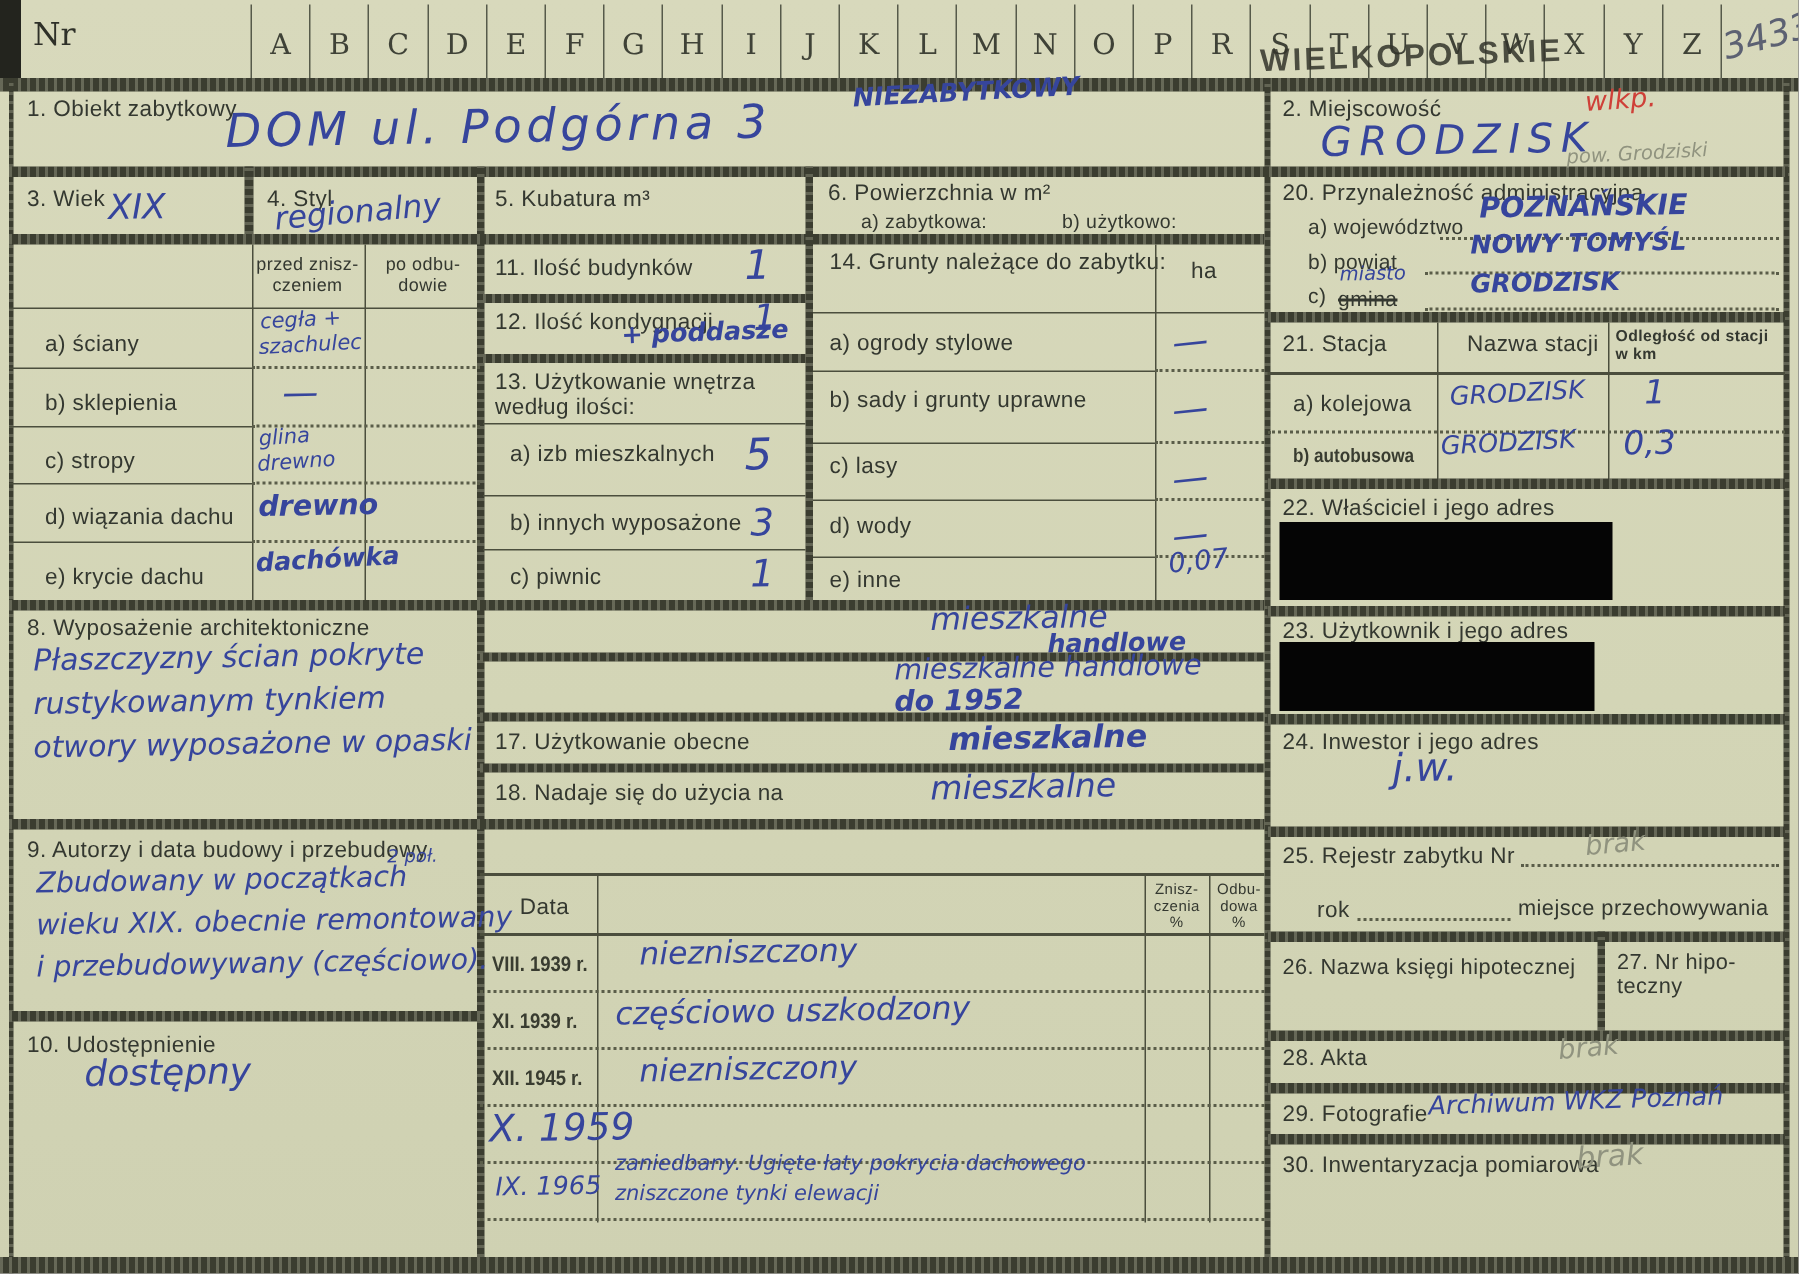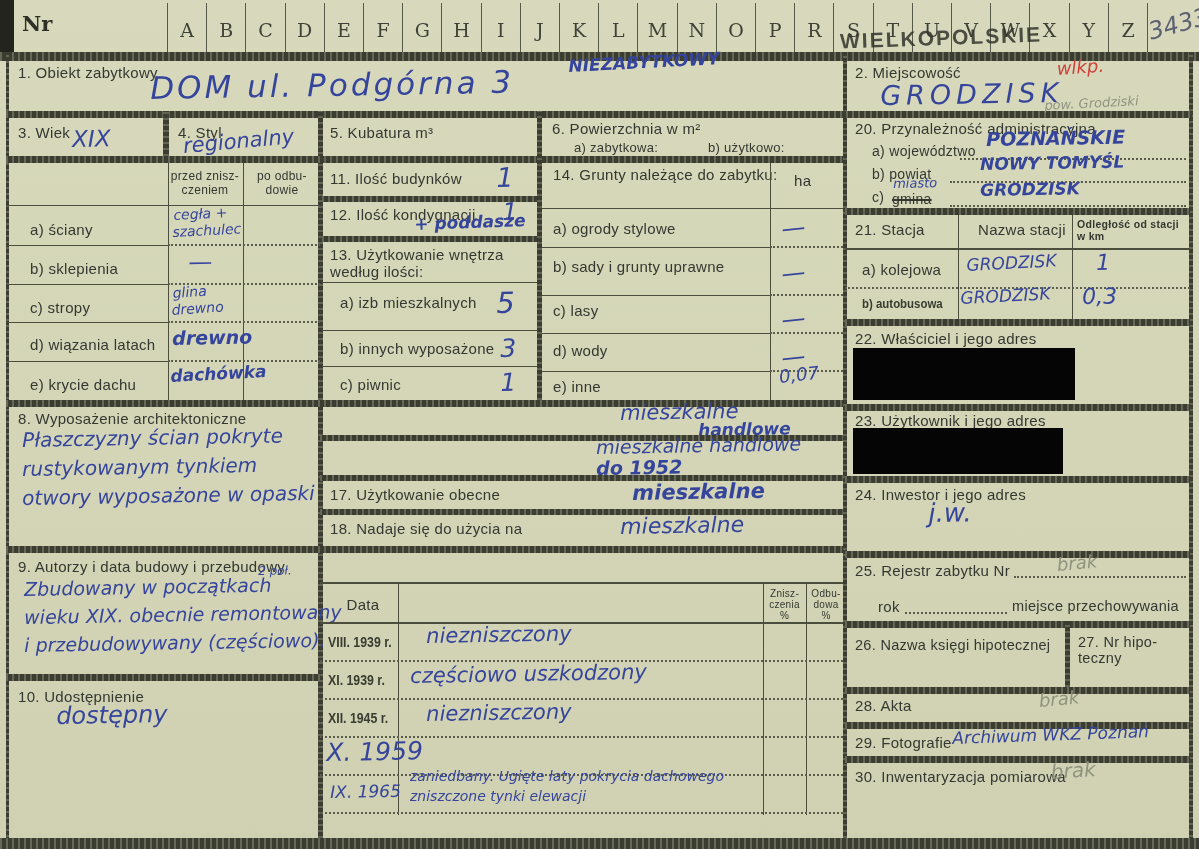--- a/index.html
+++ b/index.html
@@ -26,21 +26,21 @@
       font-size:19px;color:#3f4237;padding-top:16px;height:33px;}
   .redact{background:#050505;}
   .struck{text-decoration:line-through;text-decoration-thickness:2px;}
 </style>
 </head>
 <body>
 
 <div class="page">
 
   <div class="el" style="left:0;top:0;width:14px;height:52px;background:#23241e"></div>
-  <div class="el" style="left:22px;top:11px;font-family:'DejaVu Serif',serif;font-weight:bold;font-size:21px;color:#2e3028">Nr</div>
+  <div class="el" style="left:22px;top:11px;font-family:'DejaVu Serif',serif;font-weight:normal;font-size:21px;color:#2e3028">Nr</div>
   <div class="el letterrow" style="left:167px;top:3px;width:980px;height:49px">
     <div class="lcell">A</div>
     <div class="lcell">B</div>
     <div class="lcell">C</div>
     <div class="lcell">D</div>
     <div class="lcell">E</div>
     <div class="lcell">F</div>
     <div class="lcell">G</div>
     <div class="lcell">H</div>
     <div class="lcell">I</div>
@@ -99,21 +99,21 @@
   <div class="el dot" style="left:168px;top:244px;width:152px"></div>
   <div class="el pl" style="left:30px;top:260px">b) sklepienia</div>
   <div class="el hw" style="left:188px;top:248px;font-size:24px">—</div>
   <div class="el thin" style="left:6px;top:284px;width:162px"></div>
   <div class="el dot" style="left:168px;top:283px;width:152px"></div>
   <div class="el pl" style="left:30px;top:299px">c) stropy</div>
   <div class="el hw" style="left:172px;top:285px;font-size:14px;transform:rotate(-4deg)">glina</div>
   <div class="el hw" style="left:171px;top:302px;font-size:14px;transform:rotate(-4deg)">drewno</div>
   <div class="el thin" style="left:6px;top:322px;width:162px"></div>
   <div class="el dot" style="left:168px;top:321px;width:152px"></div>
-  <div class="el pl" style="left:30px;top:336px">d) wiązania latach</div>
+  <div class="el pl" style="left:30px;top:336px">d) wiązania dachu</div>
   <div class="el hw hwb" style="left:172px;top:327px;font-size:19px">drewno</div>
   <div class="el thin" style="left:6px;top:361px;width:162px"></div>
   <div class="el dot" style="left:168px;top:360px;width:152px"></div>
   <div class="el pl" style="left:30px;top:376px">e) krycie dachu</div>
   <div class="el hw hwb" style="left:170px;top:366px;font-size:17px;transform:rotate(-3deg)">dachówka</div>
   <div class="el hbar" style="left:6px;top:400px;width:837px"></div>
 
   <div class="el pl" style="left:18px;top:410px">8. Wyposażenie architektoniczne</div>
   <div class="el hw" style="left:22px;top:428px;font-size:20px">Płaszczyzny ścian pokryte</div>
   <div class="el hw" style="left:22px;top:457px;font-size:20px">rustykowanym tynkiem</div>

